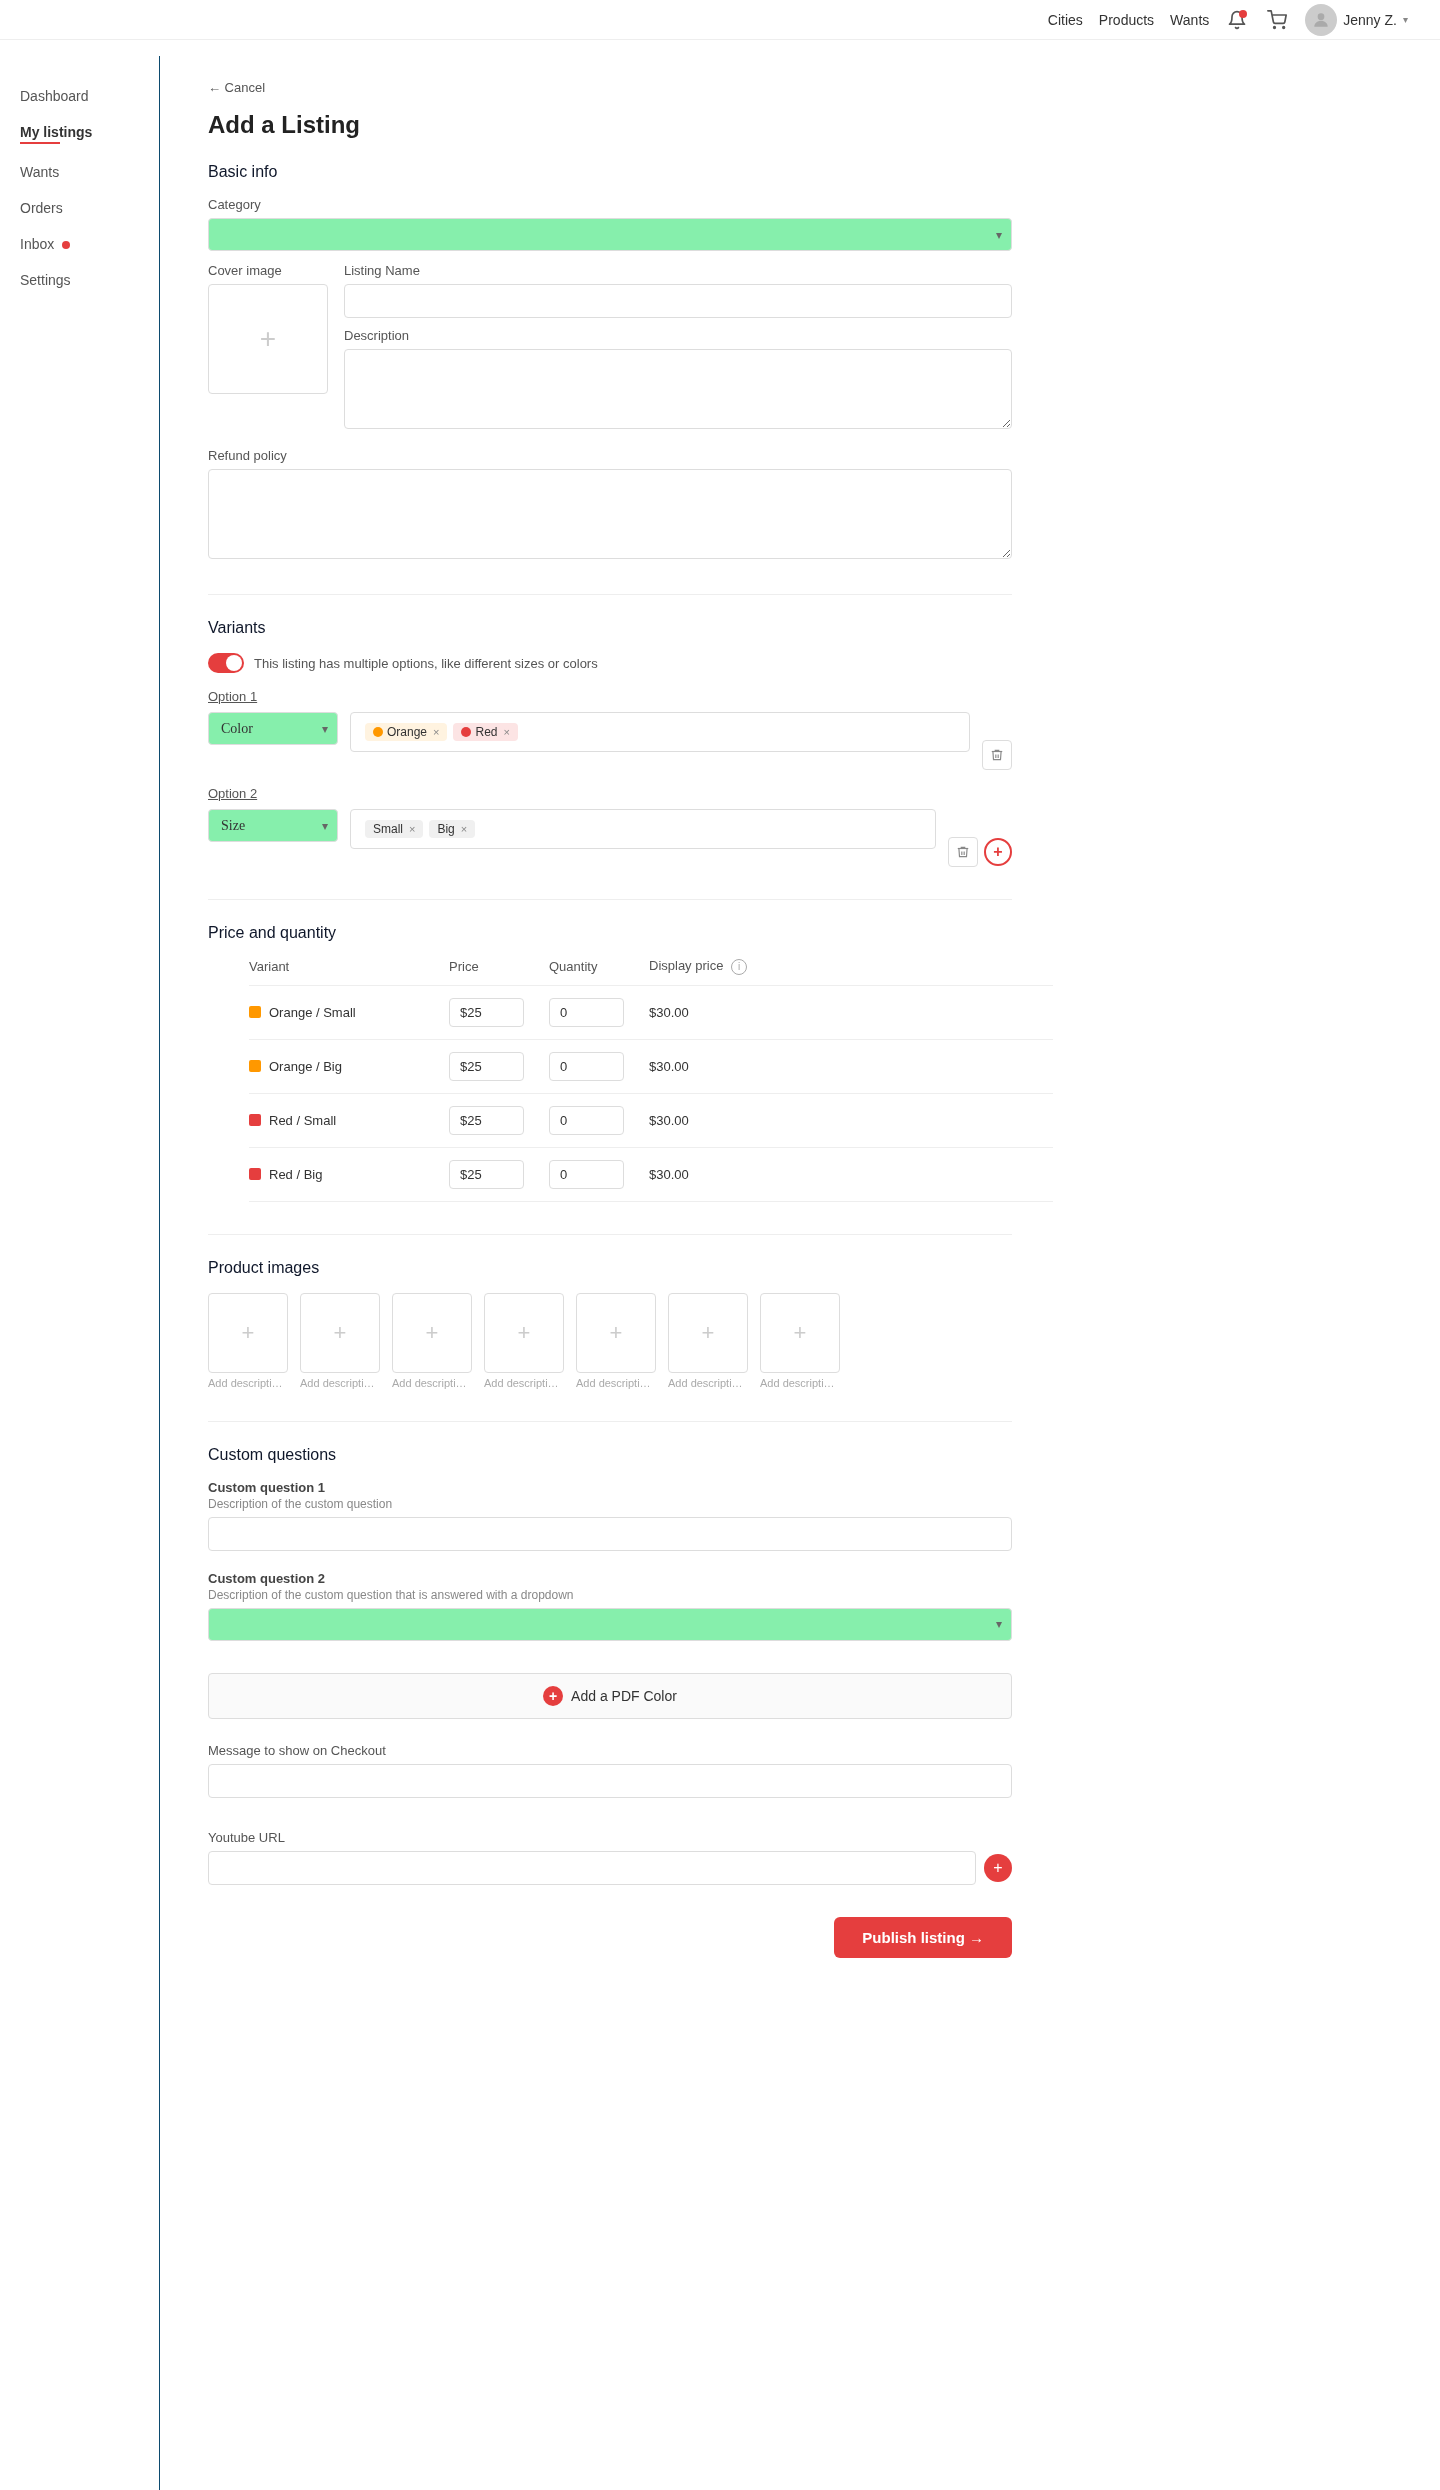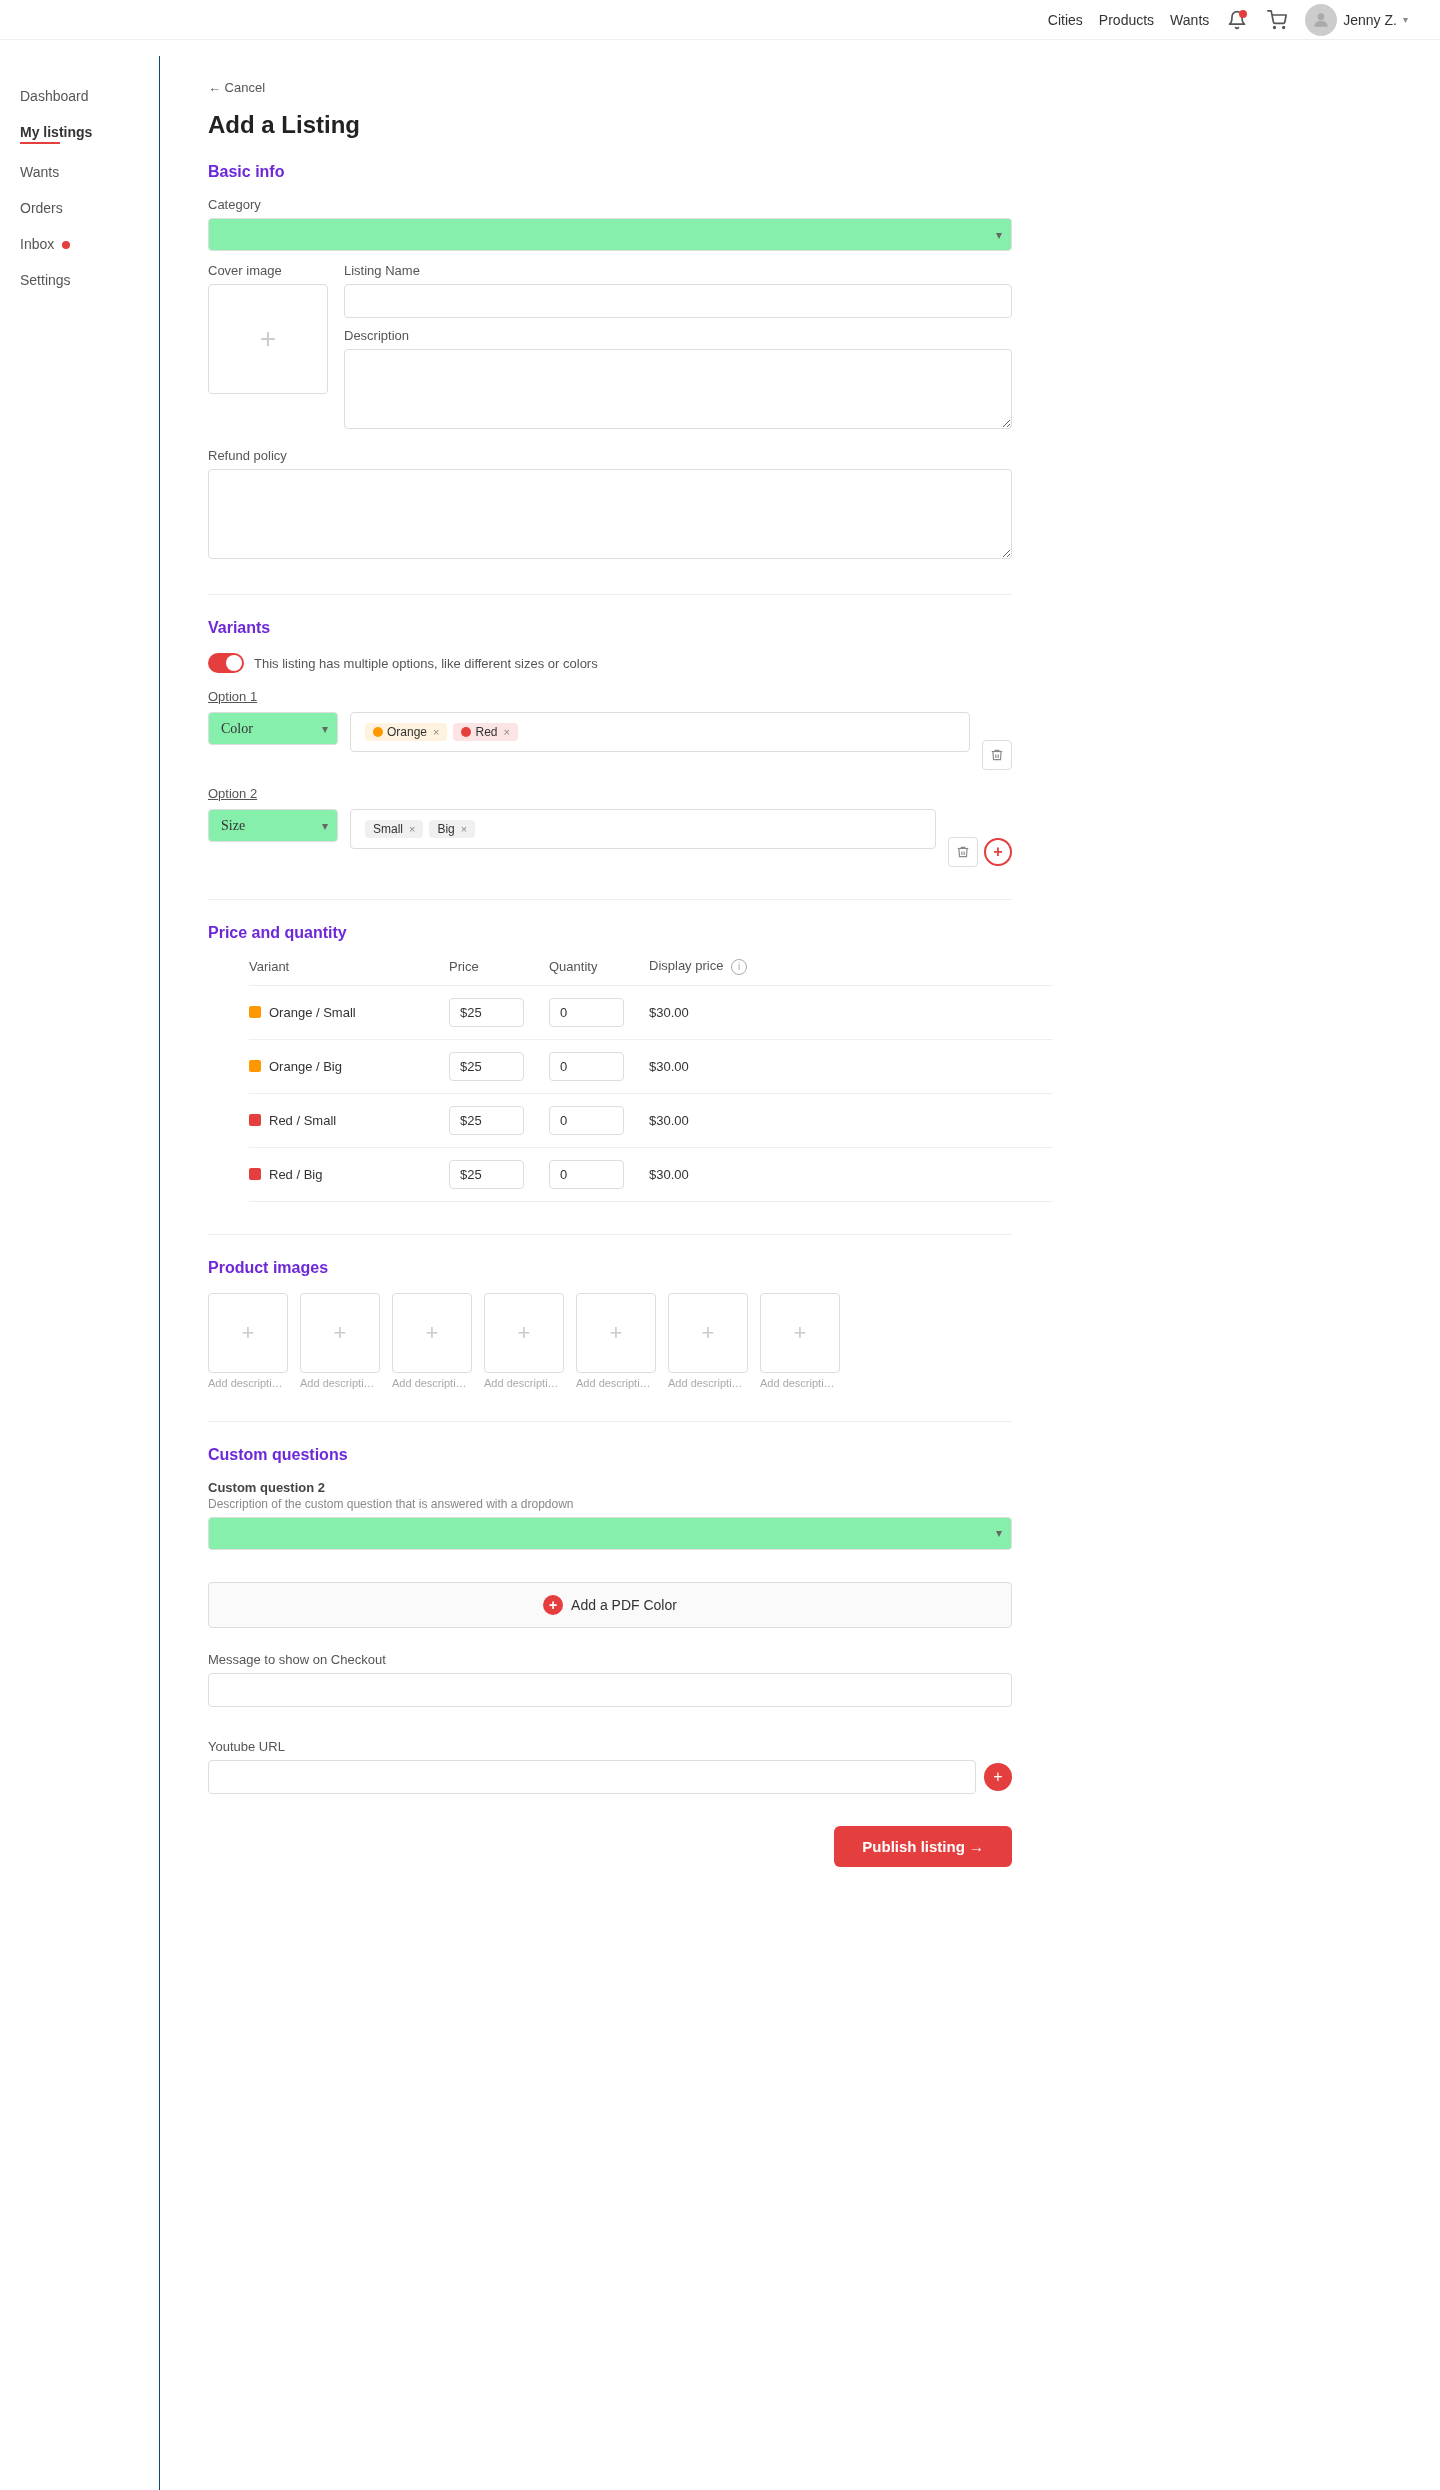--- a/index.html
+++ b/index.html
@@ -134,23 +134,23 @@
 
     h1.page-title {
       font-size: 24px;
       font-weight: 700;
       margin-bottom: 24px;
       color: #222;
     }
 
     .section-title {
       font-size: 16px;
-      font-weight: 700;
+      font-weight: 400;
       margin-bottom: 16px;
-      color: #6d28d9;
+      color: #0f172a;
     }
 
     .form-section {
       margin-bottom: 32px;
     }
 
     .form-label {
       font-size: 13px;
       color: #555;
       margin-bottom: 6px;
@@ -832,20 +832,25 @@
           <span class="image-desc-label">Add description...</span>
         </div>
       </div>
     </div>
 
     <hr class="section-divider">
 
     <div class="form-section">
       <div class="section-title">Custom questions</div>
 
+      <div style="margin-bottom:20px;">
+        <div class="custom-q-label">Custom question 1</div>
+        <div class="custom-q-desc">Description of the custom question</div>
+        <input type="text" class="form-input" style="">
+      </div>
 
       <div style="margin-bottom:20px;">
         <div class="custom-q-label">Custom question 2</div>
         <div class="custom-q-desc">Description of the custom question that is answered with a dropdown</div>
         <div class="select-wrapper">
           <select class="form-input">
             <option value=""></option>
           </select>
           <span class="select-arrow">▾</span>
         </div>

